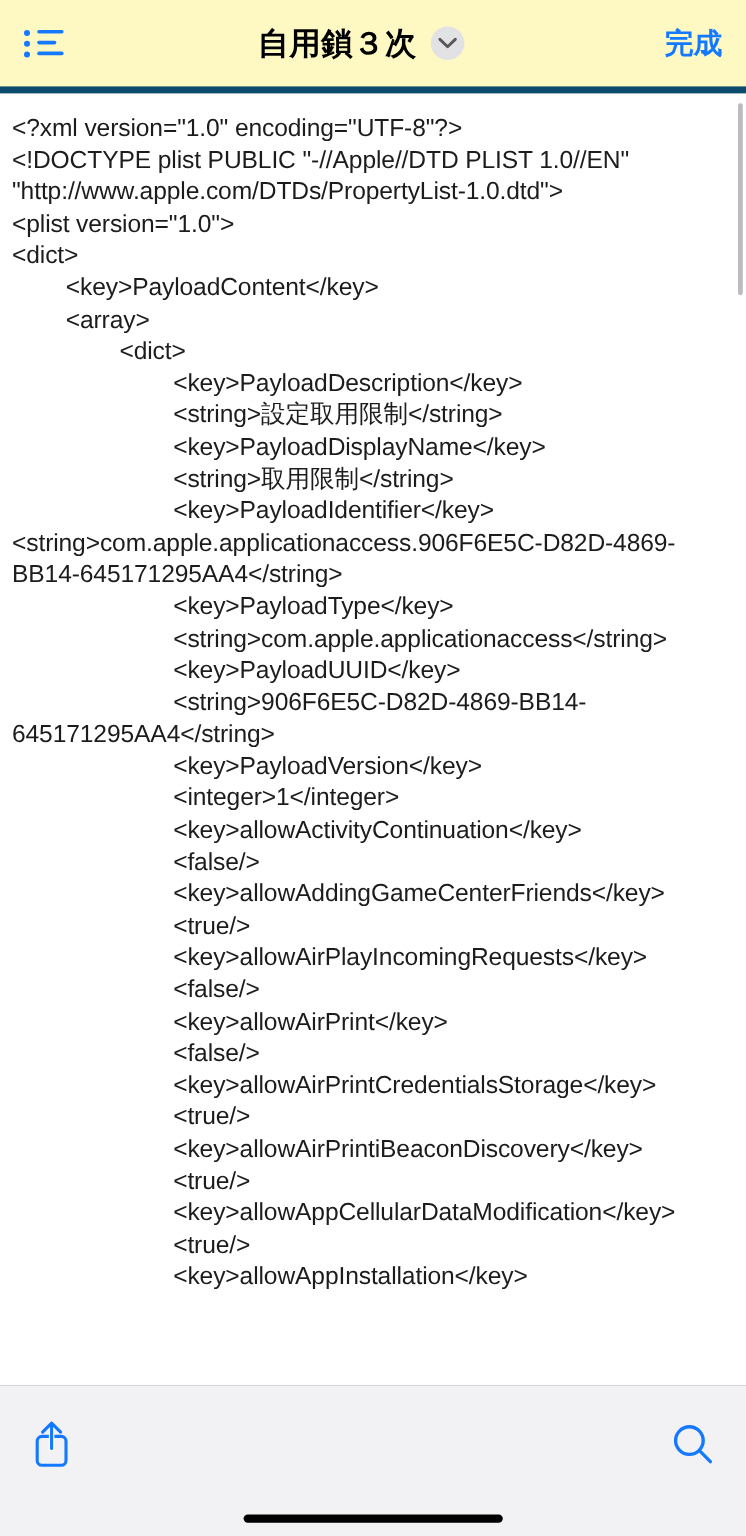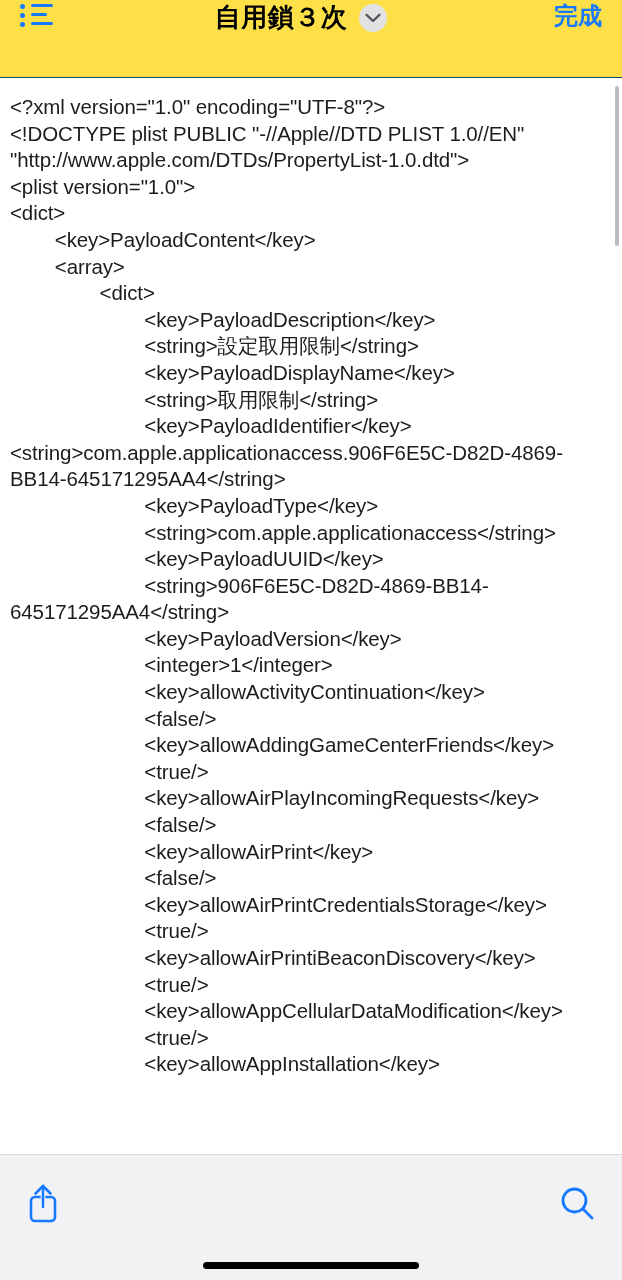--- a/index.html
+++ b/index.html
@@ -16,24 +16,24 @@
     position: relative;
     display: flex;
     flex-direction: column;
     background: #ffffff;
   }
 
   
   .navbar {
     height: 78px;
     min-height: 78px;
-    background: #fde047;
-    border-bottom: 1px solid #0c4a6e;
-    display: flex;
-    align-items: flex-start;
+    background: #fef9c3;
+    border-bottom: 6px solid #0c4a6e;
+    display: flex;
+    align-items: center;
     padding: 0 20px;
     position: relative;
   }
   .nav-left {
     width: 70px;
     display: flex;
     align-items: center;
   }
   .nav-right {
     width: 90px;

